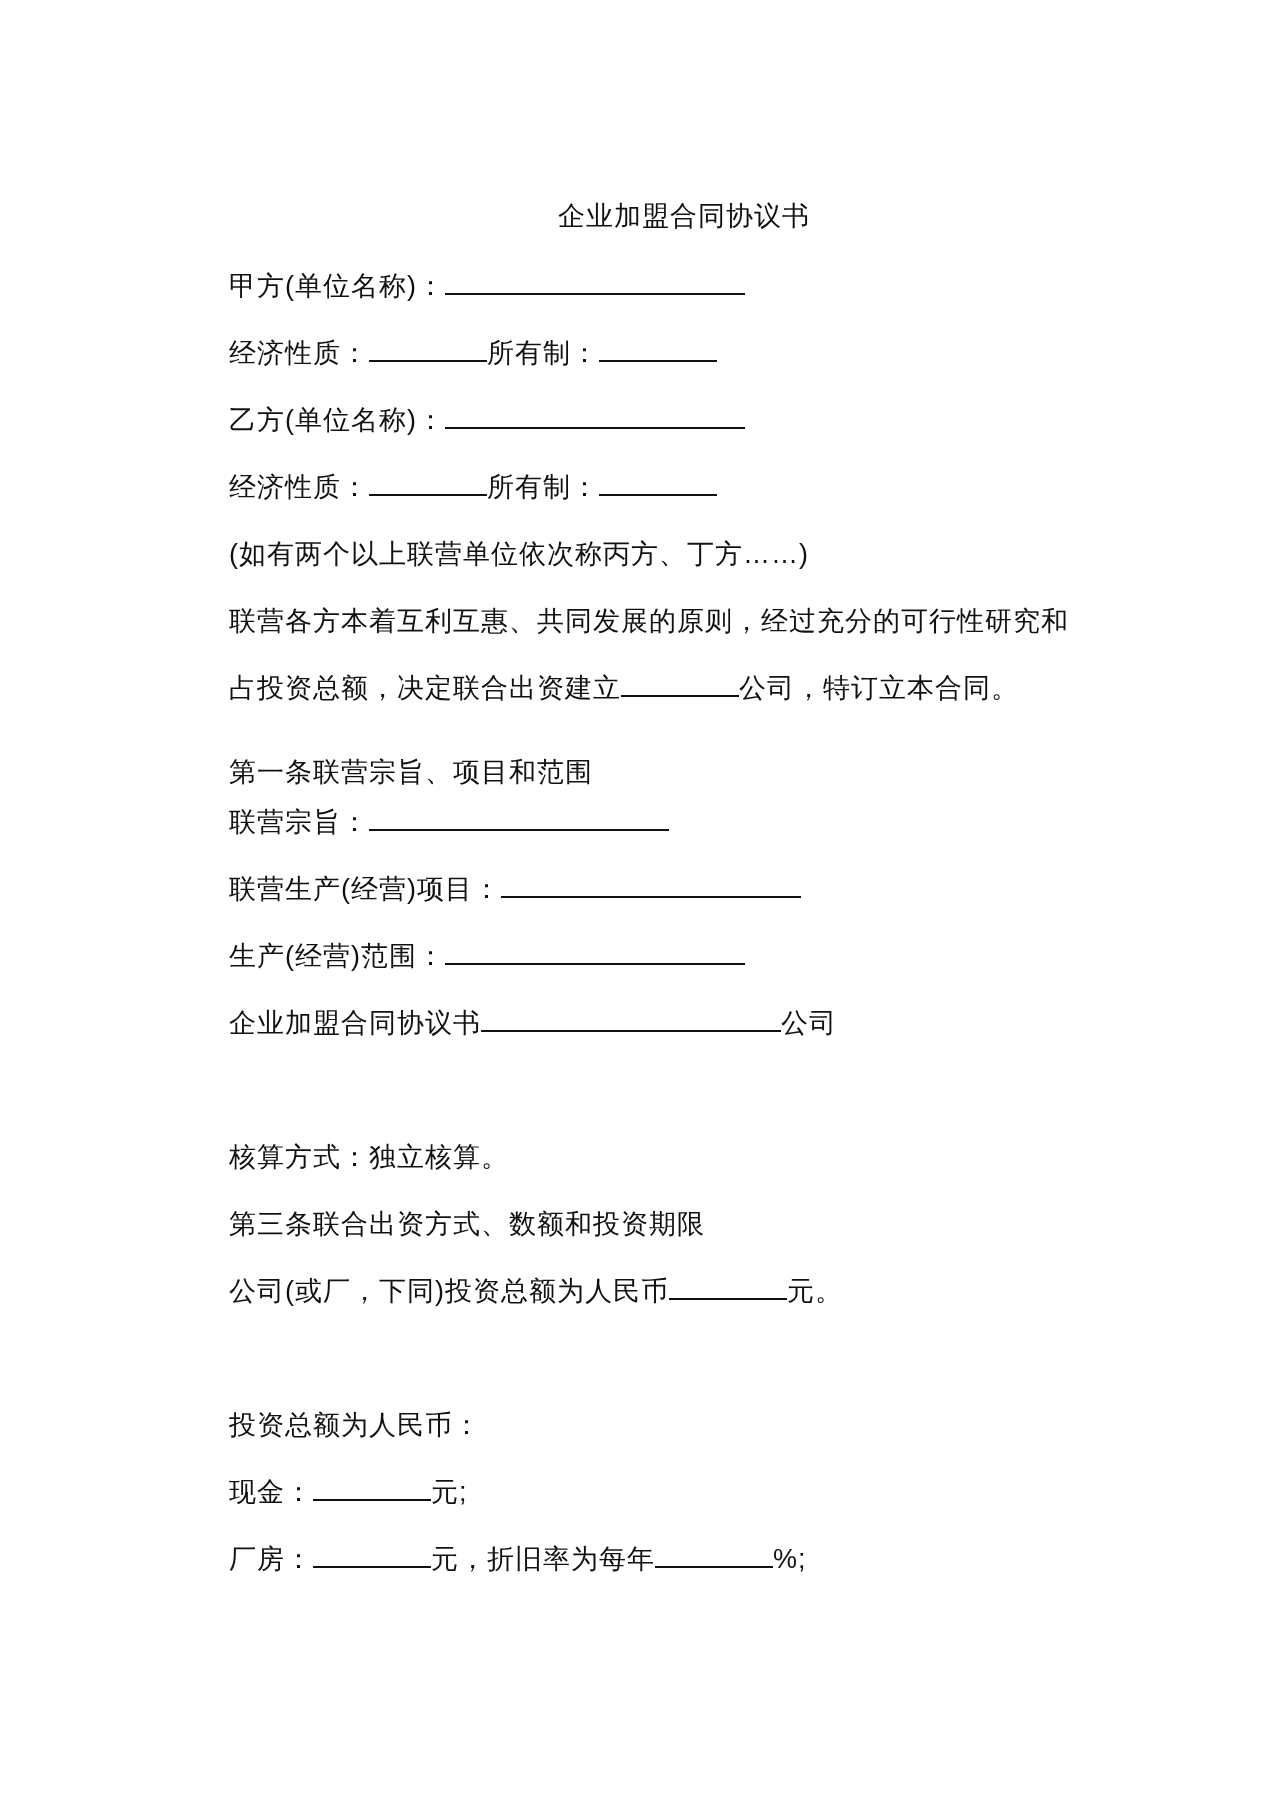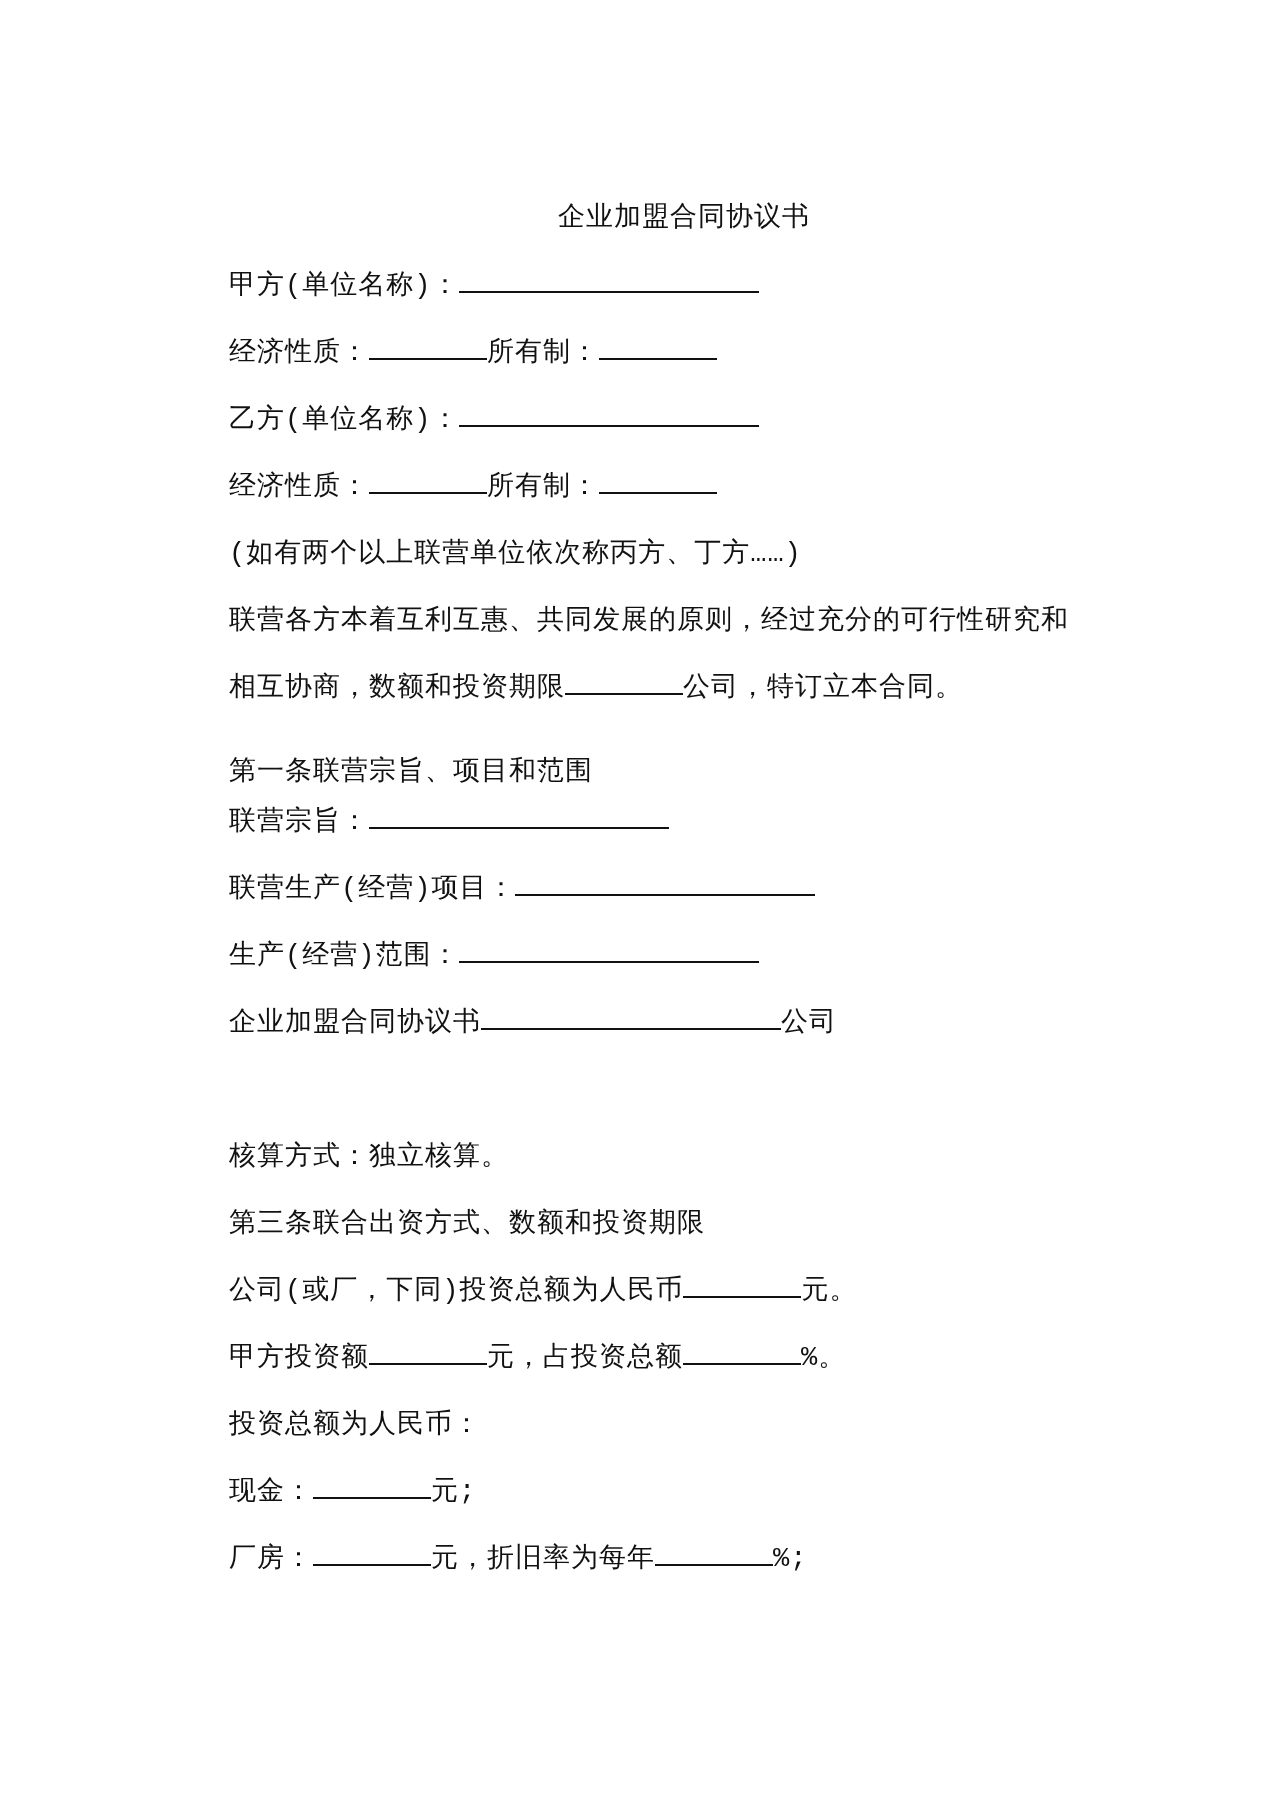--- a/index.html
+++ b/index.html
@@ -1,20 +1,20 @@
 <!DOCTYPE html>
 <html><head>
 <meta charset="utf-8">
 <style>
   html, body { margin:0; padding:0; background:#ffffff; }
   body { width:1280px; height:1810px; position:relative; overflow:hidden; color:#111; }
   .page { position:absolute; left:0; top:0; width:1280px; height:1810px;margin-left:44px; }
   .title { position:absolute; top:198px; left:0; width:1280px; text-align:center;
     font-family:"DejaVu Serif","Liberation Serif",serif; font-size:27px; letter-spacing:1px; }
-  .line { position:absolute; left:185px; font-family:Liberation Mono, monospace;
+  .line { position:absolute; left:185px; font-family:Liberation Sans, sans-serif;
     font-size:27px; white-space:nowrap; line-height:40px; letter-spacing:1px; }
   .blank { display:inline-block; border-bottom:2px solid #111; height:22px; vertical-align:baseline; }
   .b300 { width:300px; } .b120 { width:118px; }
 </style>
 </head>
 <body>
 
 <div class="page">
   <div class="title">企业加盟合同协议书</div>
 
@@ -22,38 +22,37 @@
 
   <div class="line" style="top:333px"><span>经济性质：</span><span class="blank b120"></span><span>所有制：</span><span class="blank b120"></span></div>
 
   <div class="line" style="top:400px"><span>乙方(单位名称)：</span><span class="blank b300"></span></div>
 
   <div class="line" style="top:467px"><span>经济性质：</span><span class="blank b120"></span><span>所有制：</span><span class="blank b120"></span></div>
 
   <div class="line" style="top:601px">联营各方本着互利互惠、共同发展的原则，经过充分的可行性研究和</div>
   <div class="line" style="top:534px">(如有两个以上联营单位依次称丙方、丁方……)</div>
 
-  <div class="line" style="top:668px"><span>相互协商，数额和投资期限</span><span class="blank b120"></span><span>公司，特订立本合同。</span></div>
+  <div class="line" style="top:668px"><span>占投资总额，决定联合出资建立</span><span class="blank b120"></span><span>公司，特订立本合同。</span></div>
 
   <div class="line" style="top:752px">第一条联营宗旨、项目和范围</div>
 
   <div class="line" style="top:802px"><span>联营宗旨：</span><span class="blank b300"></span></div>
 
   <div class="line" style="top:869px"><span>联营生产(经营)项目：</span><span class="blank b300"></span></div>
 
   <div class="line" style="top:936px"><span>生产(经营)范围：</span><span class="blank b300"></span></div>
 
   <div class="line" style="top:1003px"><span>企业加盟合同协议书</span><span class="blank b300"></span><span>公司</span></div>
 
 
   <div class="line" style="top:1137px">核算方式：独立核算。</div>
   <div class="line" style="top:1204px">第三条联合出资方式、数额和投资期限</div>
 
   <div class="line" style="top:1271px"><span>公司(或厂，下同)投资总额为人民币</span><span class="blank b120"></span><span>元。</span></div>
 
-  <div class="line" style="top:1338px"><span>甲方投资额</span><span class="blank b120"></span><span>元，占投资总额</span><span class="blank b120"></span><span>%。</span></div>
 
   <div class="line" style="top:1405px">投资总额为人民币：</div>
 
   <div class="line" style="top:1472px"><span>现金：</span><span class="blank b120"></span><span>元;</span></div>
 
   <div class="line" style="top:1539px"><span>厂房：</span><span class="blank b120"></span><span>元，折旧率为每年</span><span class="blank b120"></span><span>%;</span></div>
 </div>
 
 </body></html>

